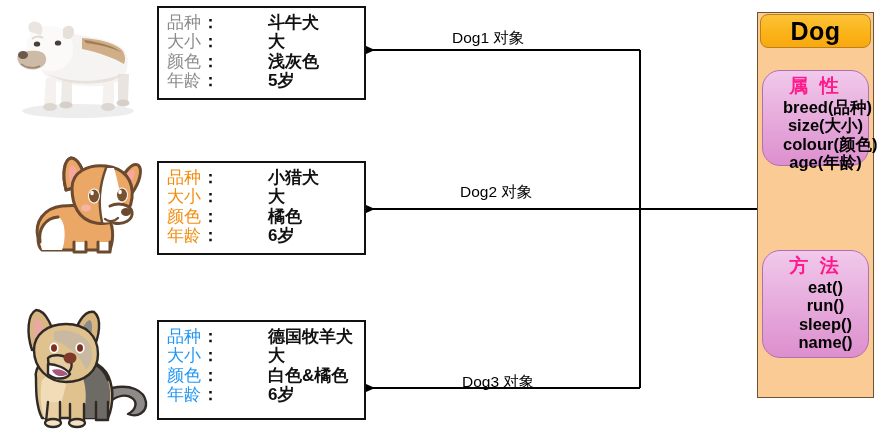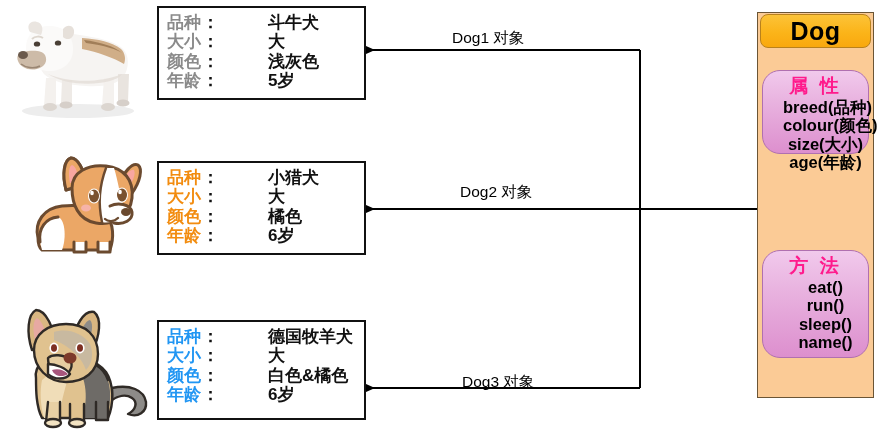--- a/index.html
+++ b/index.html
@@ -35,21 +35,21 @@
     padding: 6px 0 0 8px;
   }
   .attr-line {
     display: flex;
     align-items: baseline;
     white-space: nowrap;
     line-height: 1.08;
     margin-bottom: 1px;
   }
   .attr-key {
-    font-weight: bold;
+    font-weight: normal;
     font-size: 17px;
     letter-spacing: 0px;
   }
   .attr-sep {
     font-weight: bold;
     font-size: 17px;
     color: #111111;
     padding: 0 1px;
   }
   .attr-val {
@@ -104,21 +104,21 @@
     position: absolute;
     left: 762px;
     width: 107px;
     box-sizing: border-box;
     border: 1.5px solid #b070b0;
     border-radius: 18px;
     background: linear-gradient(180deg, #f1c9ec 0%, #e9b4e0 35%, #dd8fce 100%);
     text-align: center;
     padding: 4px 0 6px 0;
   }
-  #attrs-card { top: 70px;  height: 84px; }
+  #attrs-card { top: 70px;  height: 96px; }
   #methods-card { top: 250px; height: 108px; }
 
   .member-head {
     font-size: 19px;
     font-weight: bold;
     color: #ff1a8c;
     letter-spacing: 3px;
     line-height: 1.15;
     margin-bottom: 1px;
   }
@@ -353,22 +353,22 @@
   <div class="conn-label" style="left:460px; top:182px;">Dog2 对象</div>
   <div class="conn-label" style="left:462px; top:372px;">Dog3 对象</div>
 
   <div id="class-panel"></div>
 
   <div id="class-title">Dog</div>
 
   <div class="member-card" id="attrs-card">
     <div class="member-head">属 性</div>
     <div class="member-item">breed(品种)</div>
+    <div class="member-item">size(大小)</div>
     <div class="member-item">colour(颜色)</div>
-    <div class="member-item">size(大小)</div>
     <div class="member-item">age(年龄)</div>
   </div>
 
   <div class="member-card" id="methods-card">
     <div class="member-head">方 法</div>
     <div class="member-item">eat()</div>
     <div class="member-item">run()</div>
     <div class="member-item">sleep()</div>
     <div class="member-item">name()</div>
   </div>

